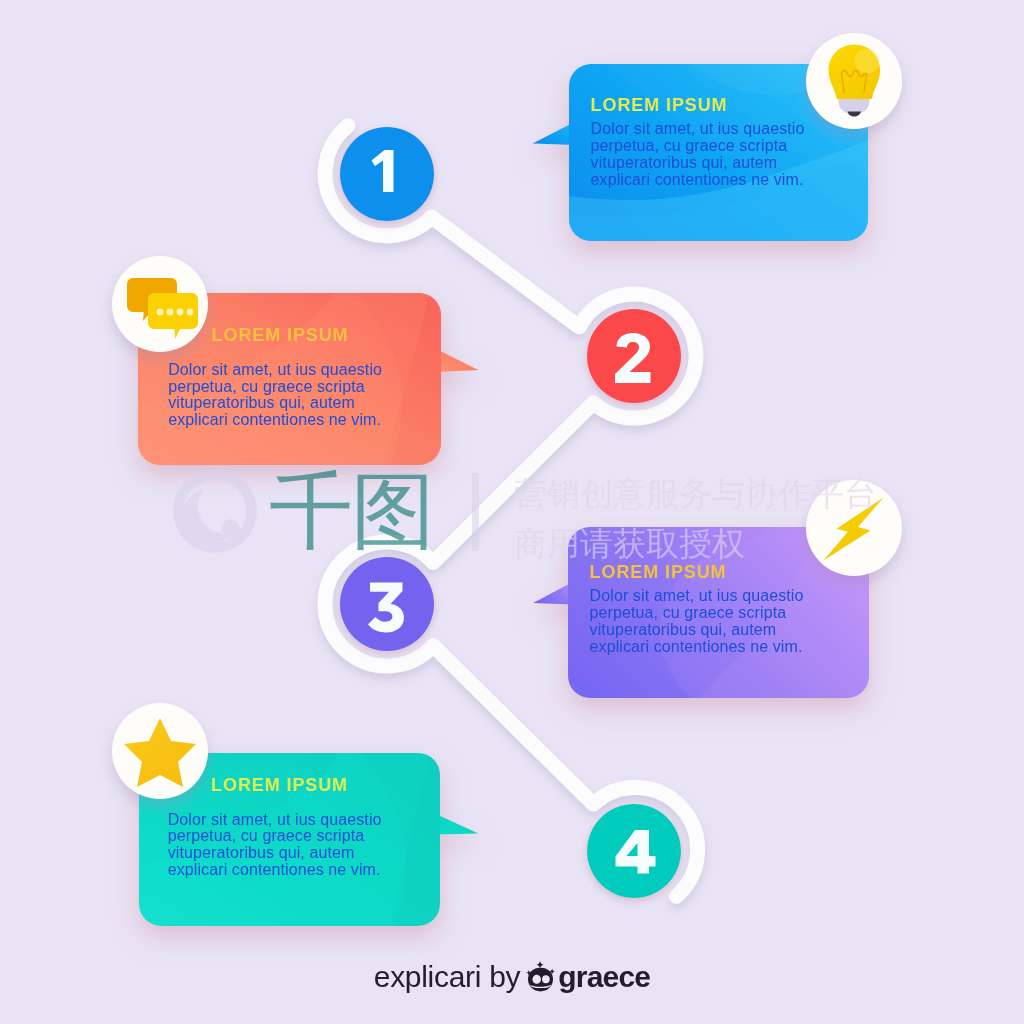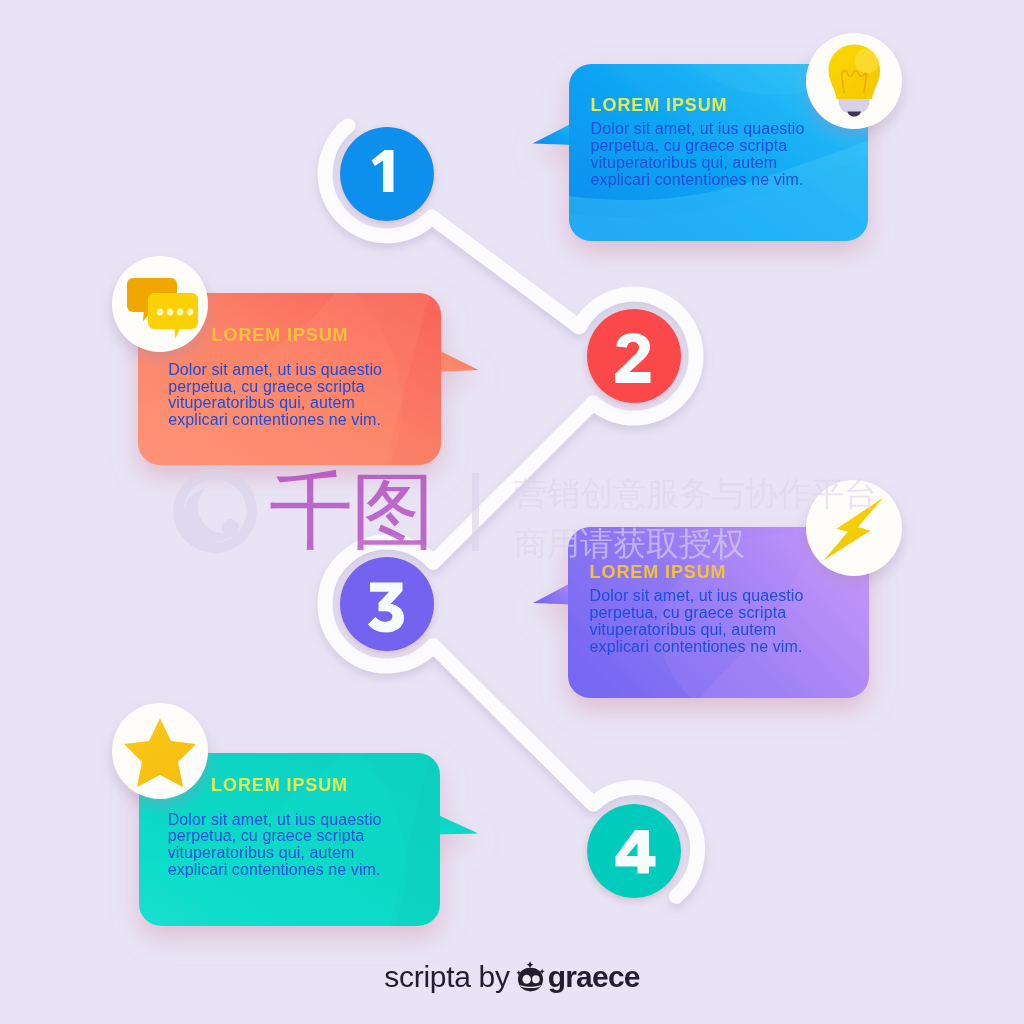--- a/index.html
+++ b/index.html
@@ -14,21 +14,21 @@
   .card-title{font-weight:bold;font-size:18px;letter-spacing:0.9px;line-height:18px;}
   .card-body{margin-top:17.5px;}
   .card-body.tight{margin-top:7.2px;}
   .card-line{font-size:16px;color:#1d4ed8;letter-spacing:0.1px;line-height:16.8px;}
   #footer{position:absolute;left:0;width:1024px;text-align:center;top:960px;
           font-size:30px;color:#231d2e;white-space:pre;}
   #footer .pre{font-weight:normal;letter-spacing:-0.3px;}
   #footer .brand{font-weight:bold;letter-spacing:-0.8px;}
   #footer .fpk{display:inline-block;vertical-align:-8px;margin:0 3px 0 6px;}
   .wm-brand{position:absolute;left:269px;top:468px;font-size:84px;line-height:86px;
-            color:#a21caf;font-family:"DejaVu Sans",sans-serif;white-space:pre;font-weight:normal;
+            color:#0f766e;font-family:"DejaVu Sans",sans-serif;white-space:pre;font-weight:normal;
             letter-spacing:-2px;}
   .wm-line{position:absolute;left:514px;font-size:33px;line-height:33px;color:#dcd6eb;
            font-family:"DejaVu Sans",sans-serif;white-space:pre;letter-spacing:0px;}
   .wm-l1{top:477px;}
   .wm-l2{top:527px;}
 </style>
 </head>
 <body>
 
 <div id="stage">
@@ -269,21 +269,21 @@
   <div class="card-txt" style="left:211.1px;top:776.2px;">
     <div class="card-title" style="color:#e3ec4d">LOREM IPSUM</div>
     <div class="card-body" style="margin-left:-43.4px">
       <div class="card-line">Dolor sit amet, ut ius quaestio</div>
       <div class="card-line">perpetua, cu graece scripta</div>
       <div class="card-line">vituperatoribus qui, autem</div>
       <div class="card-line">explicari contentiones ne vim.</div>
     </div>
   </div>
 
-  <div id="footer"><span class="pre">scripta by</span><span class="fpk"><svg viewBox="0 0 64 76" width="29" height="34" aria-hidden="true">
+  <div id="footer"><span class="pre">explicari by</span><span class="fpk"><svg viewBox="0 0 64 76" width="29" height="34" aria-hidden="true">
           <g fill="#231d2e">
             <path d="M32 15 c17 0 28 11 28 26 c0 16 -13 27 -28 27 c-15 0 -28 -11 -28 -27 c0 -15 11 -26 28 -26 z"></path>
             <path d="M31 0 c1.2 5.5 3 7.3 8 8.4 c-5 1.1 -6.8 2.9 -8 8.4 c-1.2 -5.5 -3 -7.3 -8 -8.4 c5 -1.1 6.8 -2.9 8 -8.4 z"></path>
             <path d="M58 17 c0.9 4.2 2.3 5.6 6.1 6.4 c-3.8 0.8 -5.2 2.2 -6.1 6.4 c-0.9 -4.2 -2.3 -5.6 -6.1 -6.4 c3.8 -0.8 5.2 -2.2 6.1 -6.4 z"></path>
             <path d="M6 20 c0.9 4.2 2.3 5.6 6.1 6.4 c-3.8 0.8 -5.2 2.2 -6.1 6.4 c-0.9 -4.2 -2.3 -5.6 -6.1 -6.4 c3.8 -0.8 5.2 -2.2 6.1 -6.4 z"></path>
           </g>
           <g fill="#ece8f4">
             <ellipse cx="23.5" cy="41" rx="9.5" ry="10"></ellipse>
             <ellipse cx="44" cy="41" rx="8.5" ry="9"></ellipse>
             <path d="M8 53.5 c12 5.5 36 5.5 48 -0.5 c-1.5 3.5 -4 4.8 -7 5.6 c-10 2.6 -24 2.6 -34 0 c-3 -0.8 -5.5 -2.1 -7 -5.1 z"></path>

